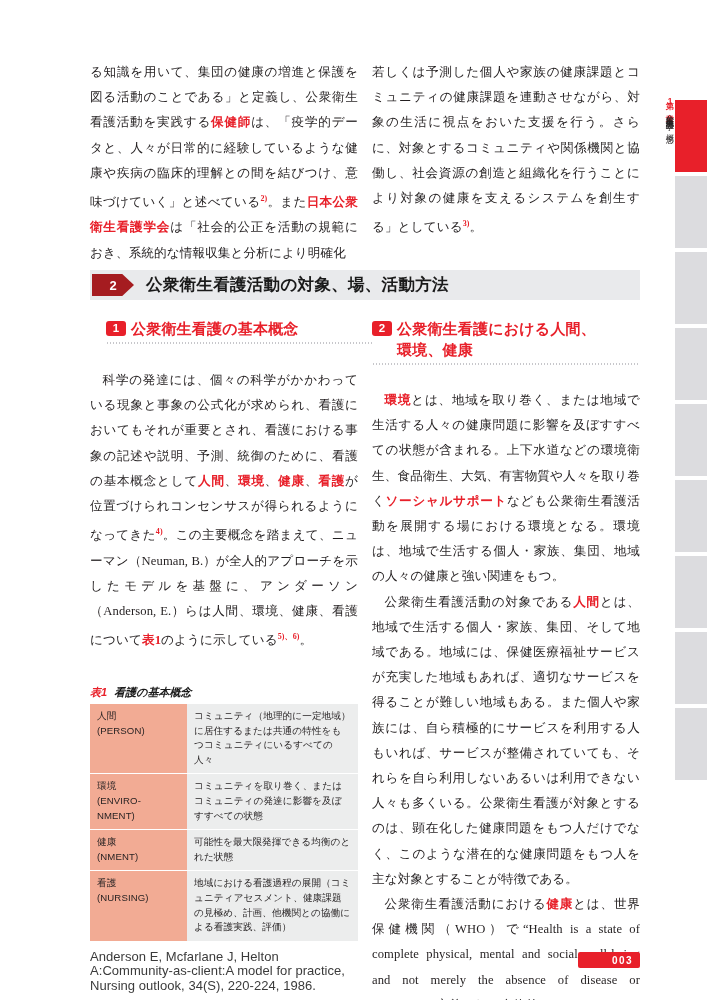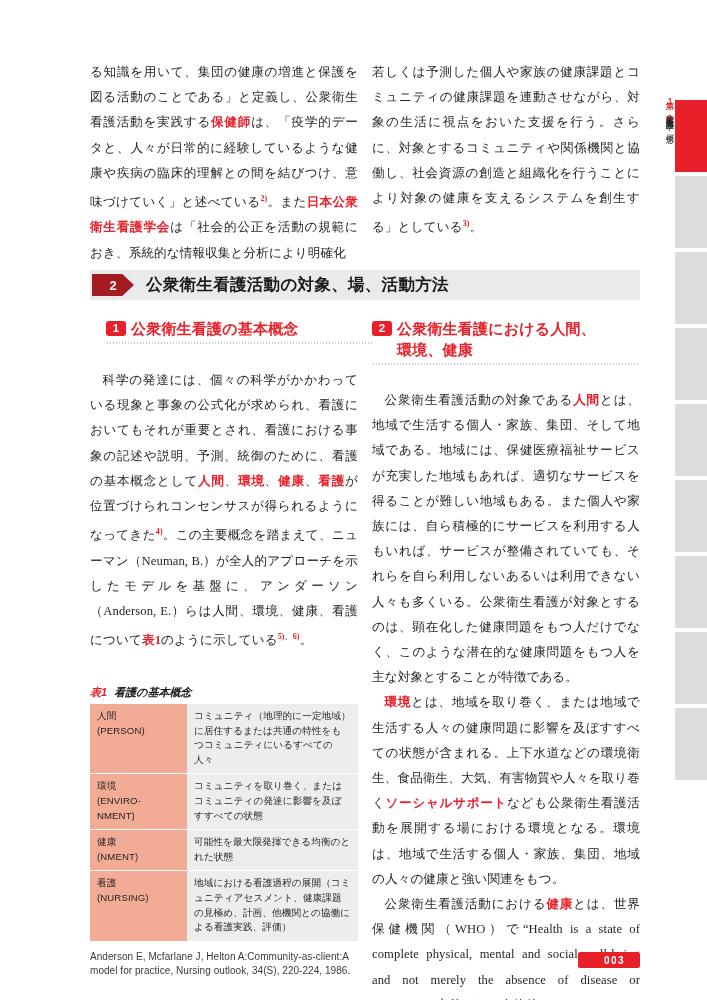--- a/index.html
+++ b/index.html
@@ -122,34 +122,34 @@
     padding:5px 7px 6px 7px;
     border-bottom:1.5px solid #ffffff;
     letter-spacing:0.1px;
   }
   table.concepts td.key{width:83px;background:#f2ab94;color:#231f20;}
   table.concepts td.val{background:#eceded;color:#231f20;}
   table.concepts tr:last-child td{border-bottom:none;}
   .tbl-src{
     margin-top:9px;
     font-family:"Liberation Sans","DejaVu Sans",sans-serif;
-    font-size:10px;line-height:14.5px;color:#3b3b3b;
+    font-size:13px;line-height:14.5px;color:#3b3b3b;
     letter-spacing:0.05px;
   }
 
   
   .pagebar{
     position:absolute;left:578px;top:952px;width:62px;height:16px;
     background:#e8202a;border-radius:2px;
     display:flex;align-items:center;justify-content:flex-end;
   }
   .pagebar span{
     color:#fff;font-family:"Liberation Sans","DejaVu Sans",sans-serif;
     font-size:10px;font-weight:bold;letter-spacing:1.4px;
-    padding-right:15px;
+    padding-right:7px;
   }
 </style>
 </head>
 <body>
 
 <div class="page">
 
   <div class="edge-tabs">
     <div class="edge-tab active" style="top:100px;height:72px;"></div>
     <div class="edge-tab inactive" style="top:176px;height:72px;"></div>
@@ -192,22 +192,22 @@
 
   <div class="sub sub-right">
     <div class="sub-head">
       <span class="sub-badge">2</span><span>公衆衛生看護における人間、</span><br>
       <span style="margin-left:25px;">環境、健康</span>
     </div>
     <div class="dotrule"></div>
   </div>
 
   <div class="col col-right" style="top:388px;">
+    <p class="body indent"><span class="kw">環境</span>とは、地域を取り巻く、または地域で生活する人々の健康問題に影響を及ぼすすべての状態が含まれる。上下水道などの環境衛生、食品衛生、大気、有害物質や人々を取り巻く<span class="kw">ソーシャルサポート</span>なども公衆衛生看護活動を展開する場における環境となる。環境は、地域で生活する個人・家族、集団、地域の人々の健康と強い関連をもつ。</p>
     <p class="body indent">公衆衛生看護活動の対象である<span class="kw">人間</span>とは、地域で生活する個人・家族、集団、そして地域である。地域には、保健医療福祉サービスが充実した地域もあれば、適切なサービスを得ることが難しい地域もある。また個人や家族には、自ら積極的にサービスを利用する人もいれば、サービスが整備されていても、それらを自ら利用しないあるいは利用できない人々も多くいる。公衆衛生看護が対象とするのは、顕在化した健康問題をもつ人だけでなく、このような潜在的な健康問題をもつ人を主な対象とすることが特徴である。</p>
-    <p class="body indent"><span class="kw">環境</span>とは、地域を取り巻く、または地域で生活する人々の健康問題に影響を及ぼすすべての状態が含まれる。上下水道などの環境衛生、食品衛生、大気、有害物質や人々を取り巻く<span class="kw">ソーシャルサポート</span>なども公衆衛生看護活動を展開する場における環境となる。環境は、地域で生活する個人・家族、集団、地域の人々の健康と強い関連をもつ。</p>
     <p class="body indent">公衆衛生看護活動における<span class="kw">健康</span>とは、世界保健機関（WHO）で<span class="en">“Health is a state of complete physical, mental and social well-being and not merely the absence of disease or infirmity”</span>と定義され、身体的、</p>
   </div>
 
   <div class="tbl-wrap">
     <div class="tbl-caption">
       <span class="tno">表1</span><span>看護の基本概念</span>
     </div>
     <table class="concepts">
       <tbody>
         <tr>

